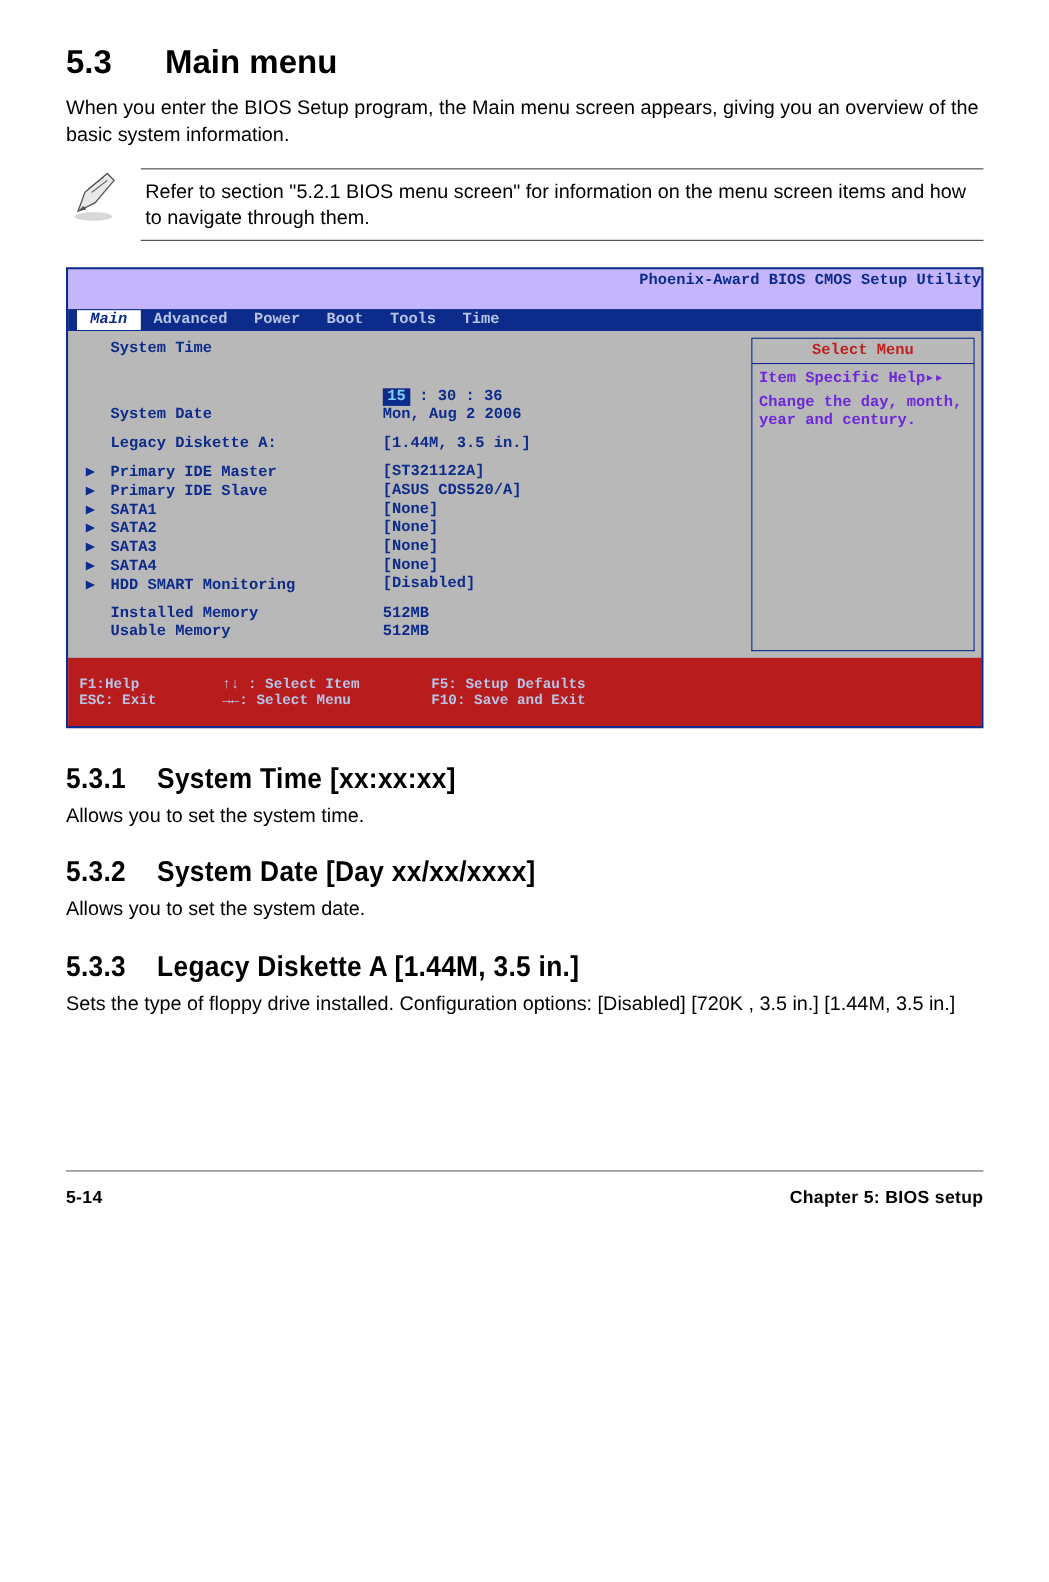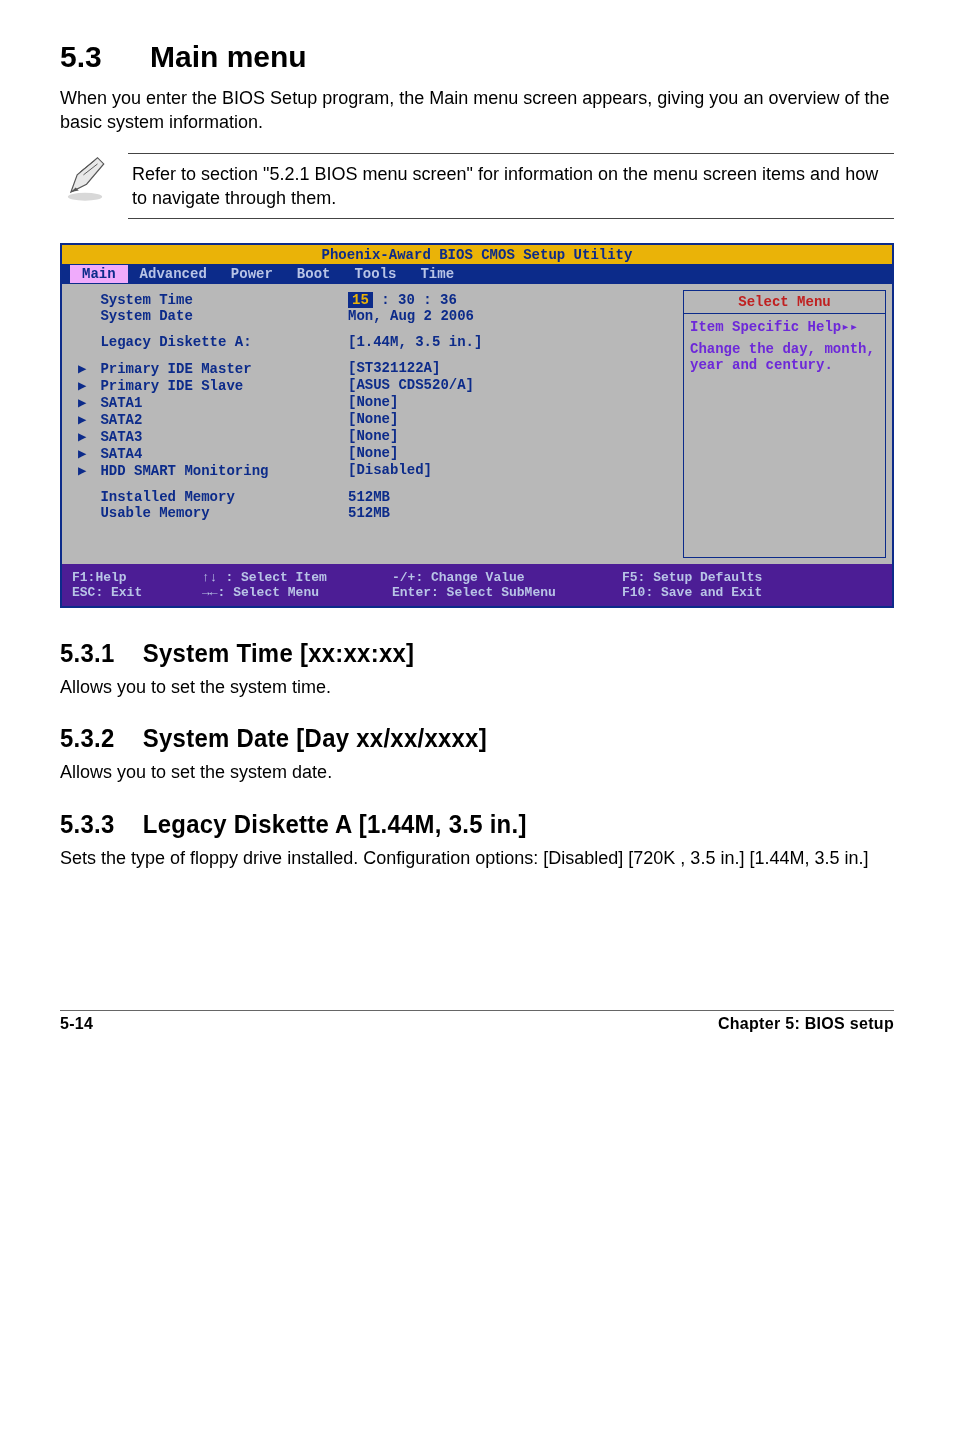--- a/index.html
+++ b/index.html
@@ -45,57 +45,59 @@
   
   .bios-frame {
     border: 2px solid #0c2b8a;
     background: #b8b8b8;
     margin-bottom: 30px;
     font-family: "Courier New", monospace;
     font-size: 14px;
     font-weight: bold;
   }
   .bios-title {
-    background: #eab308;
-    color: #0c2b8a;
-    text-align: center;
-    padding: 2px 0 1px 0;
+    background: #c4b5fd;
+    color: #0c2b8a;
+    text-align: right;
+    padding: 2px 0 18px 0;
   }
   .bios-tabs {
     background: #0c2b8a;
     color: #fff;
     display: flex;
     padding: 1px 8px;
   }
   .bios-tab {
     padding: 1px 12px;
     color: #b8c4e6;
   }
   .bios-tab.active {
-    background: #f0abfc;
-    color: #0c2b8a;
+    background: #ffffff;
+    color: #0c2b8a;
+    font-style: italic;
   }
   .bios-body {
     display: flex;
     background: #b8b8b8;
   }
   .bios-main {
     flex: 1;
     padding: 8px 10px 16px 16px;
     color: #0c2b8a;
     min-height: 280px;
   }
   .bios-row { display: flex; }
   .bios-label { flex: 0 0 270px; }
   .bios-val { flex: 1; }
   .bios-time-seg {
     display: inline-block;
     background: #0c2b8a;
-    color: #eab308;
+    color: #7dd3fc;
     padding: 0 4px;
+    margin-top: 44px;
   }
   .bios-help {
     width: 209px;
     border-left: none;
     padding: 0;
     color: #0c2b8a;
     display: flex;
     flex-direction: column;
     justify-content: space-between;
   }
@@ -112,24 +114,24 @@
     border-top: none;
     padding: 4px 6px;
     margin: 0 6px 6px 0;
     flex: 1;
   }
   .bios-help-item {
     color: #6d28d9;
     margin-bottom: 6px;
   }
   .bios-footer {
-    background: #4c1d95;
+    background: #b91c1c;
     color: #b8c4e6;
     display: flex;
-    padding: 6px 10px;
+    padding: 16px 10px;
     font-size: 13px;
   }
   .bios-foot-col1 { flex: 0 0 130px; }
   .bios-foot-col2 { flex: 0 0 190px; }
   .bios-foot-col3 { flex: 0 0 230px; }
   .bios-foot-col4 { flex: 1; }
   .gap { height: 10px; }
   .arrow { display:inline-block; width:14px; }
 
   
@@ -147,21 +149,21 @@
     font-size: 18px;
     line-height: 1.35;
     margin-bottom: 24px;
   }
 
   .page-footer {
     display: flex;
     justify-content: space-between;
     border-top: 1px solid #666;
     margin-top: 140px;
-    padding-top: 4px;
+    padding-top: 16px;
     font-size: 16px;
     font-weight: bold;
     font-family: "Arial Narrow", Arial, sans-serif;
     letter-spacing: 0.3px;
   }
 </style>
 </head>
 <body>
 
 <h1 class="section-title">
@@ -257,24 +259,20 @@
   </div>
   <div class="bios-footer">
     <div class="bios-foot-col1">
       <div>F1:Help</div>
       <div>ESC: Exit</div>
     </div>
     <div class="bios-foot-col2">
       <div>↑↓ : Select Item</div>
       <div>→←: Select Menu</div>
     </div>
-    <div class="bios-foot-col3">
-      <div>-/+: Change Value</div>
-      <div>Enter: Select SubMenu</div>
-    </div>
     <div class="bios-foot-col4">
       <div>F5: Setup Defaults</div>
       <div>F10: Save and Exit</div>
     </div>
   </div>
 </div>
 
 <div id="subs-container">
     <h2 class="sub"><span class="snum">5.3.1</span><span>System Time [xx:xx:xx]</span></h2>
     <p class="body">Allows you to set the system time.</p>

